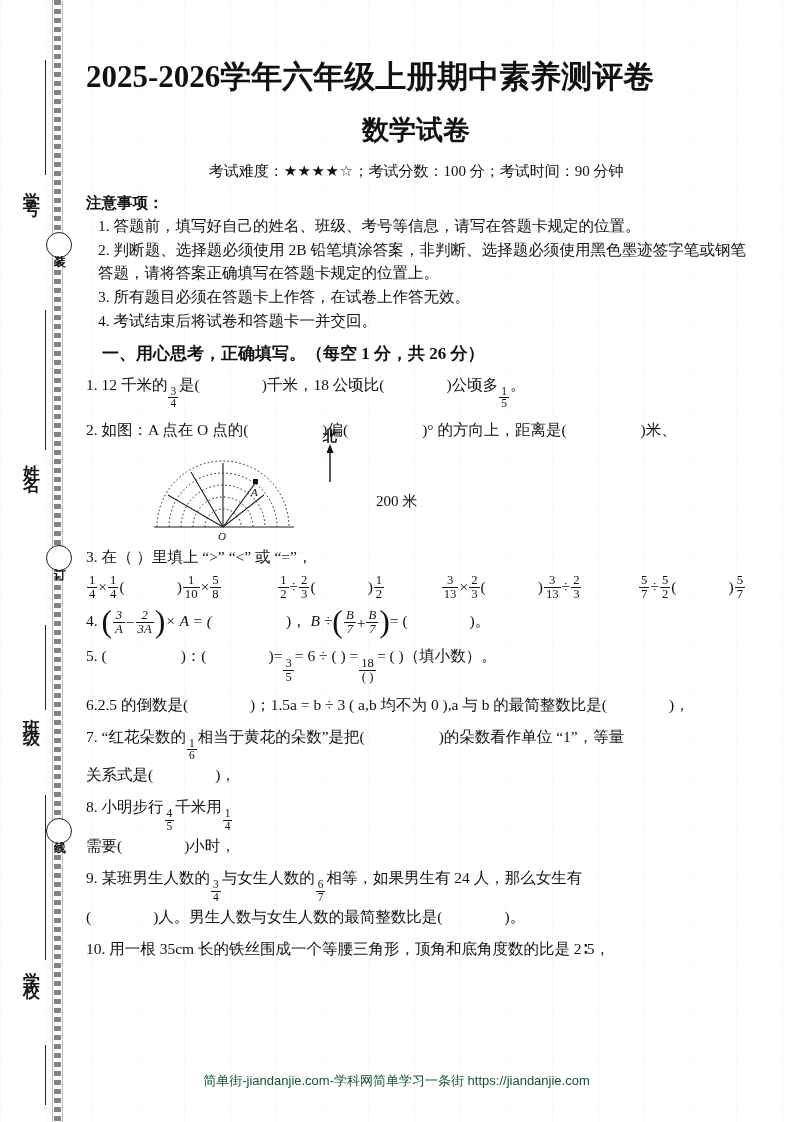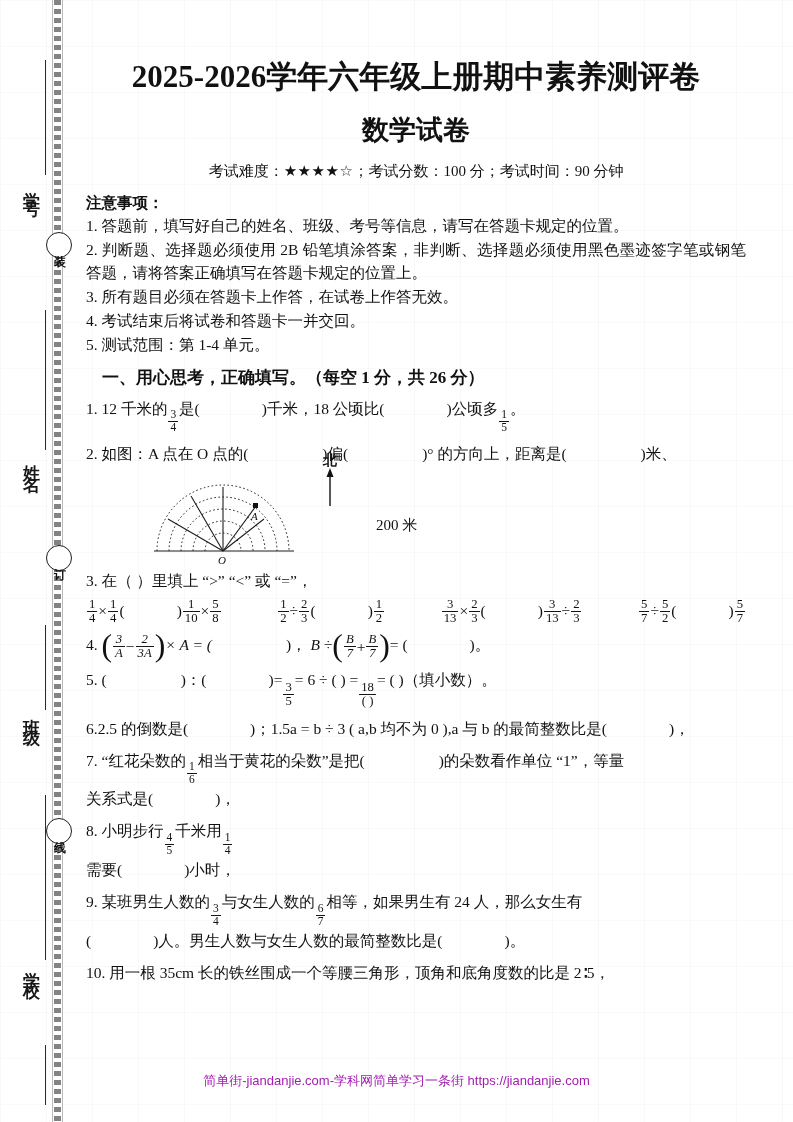--- a/index.html
+++ b/index.html
@@ -57,21 +57,20 @@
 
   
   .content{
     position:absolute;left:86px;top:0;width:660px;
   }
 
   h1.title{
     margin:56px 0 0 0;
     font-size:31px;
     font-weight:700;
-    text-align:center;
     letter-spacing:0px;
     font-family:"Liberation Serif","DejaVu Serif",serif;
     white-space:nowrap;
   }
   h2.subtitle{
     margin:14px 0 9px 0;
     font-size:27px;font-weight:700;text-align:center;
   }
   .meta{
     margin:14px 0 12px 0;
@@ -95,21 +94,21 @@
     font-size:17px;
     font-weight:700;
     letter-spacing:6px;
     text-indent:6px;
   }
   table.score td.hdr{width:108px;}
 
   
   .notice-title{margin:11px 0 0 0;font-size:15.5px;font-weight:700;}
   .notice{
-    font-size:15.5px;line-height:1.48;margin:1px 0 0 0;
+    font-size:15.5px;line-height:1.48;margin:1px 0 0 12px;
     text-align:justify;
   }
   .sec-head{
     font-size:17px;font-weight:700;margin:9px 0 2px 16px;
   }
 
   
   .q{
     font-size:15.5px;line-height:1.62;margin:7px 0 0 0;
   }
@@ -147,21 +146,21 @@
   .diagram{position:relative;height:100px;margin-top:2px;}
   .diagram svg{position:absolute;left:62px;top:-2px;}
   .scale-label{
     position:absolute;left:200px;top:54px;font-size:15px;white-space:nowrap;
   }
 
   
   .footer{
     position:absolute;left:0;top:1072px;width:793px;
     text-align:center;
-    font-size:13px;color:#a21caf;
+    font-size:13px;color:#14532d;
     font-family:"Liberation Sans","DejaVu Sans",sans-serif;
   }
 </style>
 </head>
 <body>
 
 <div class="paper-bg"></div>
 
 <div class="page">
 
@@ -190,21 +189,20 @@
     <h2 class="subtitle">数学试卷</h2>
 
     <p class="meta"><span>考试难度：</span><span class="stars">★★★★</span><span class="stars star-hollow">☆</span><span>；考试分数：100 分；考试时间：90 分钟</span></p>
 
 
     <p class="notice-title">注意事项：</p>
     <p class="notice">1. 答题前，填写好自己的姓名、班级、考号等信息，请写在答题卡规定的位置。</p>
     <p class="notice">2. 判断题、选择题必须使用 2B 铅笔填涂答案，非判断、选择题必须使用黑色墨迹签字笔或钢笔答题，请将答案正确填写在答题卡规定的位置上。</p>
     <p class="notice">3. 所有题目必须在答题卡上作答，在试卷上作答无效。</p>
     <p class="notice">4. 考试结束后将试卷和答题卡一并交回。</p>
-    <p class="notice">5. 测试范围：第 1-4 单元。</p>
 
     <p class="sec-head">一、用心思考，正确填写。（每空 1 分，共 26 分）</p>
 
     <p class="q"><span class="qn">1.</span>
       <span>12 千米的</span><span class="frac">
           <span class="num">3</span>
           <span class="den">4</span>
         </span><span>是(</span><span class="blank-m"></span><span>)千米，18 公顷比(</span><span class="blank-m"></span><span>)公顷多</span><span class="frac">
           <span class="num">1</span>
           <span class="den">5</span>

